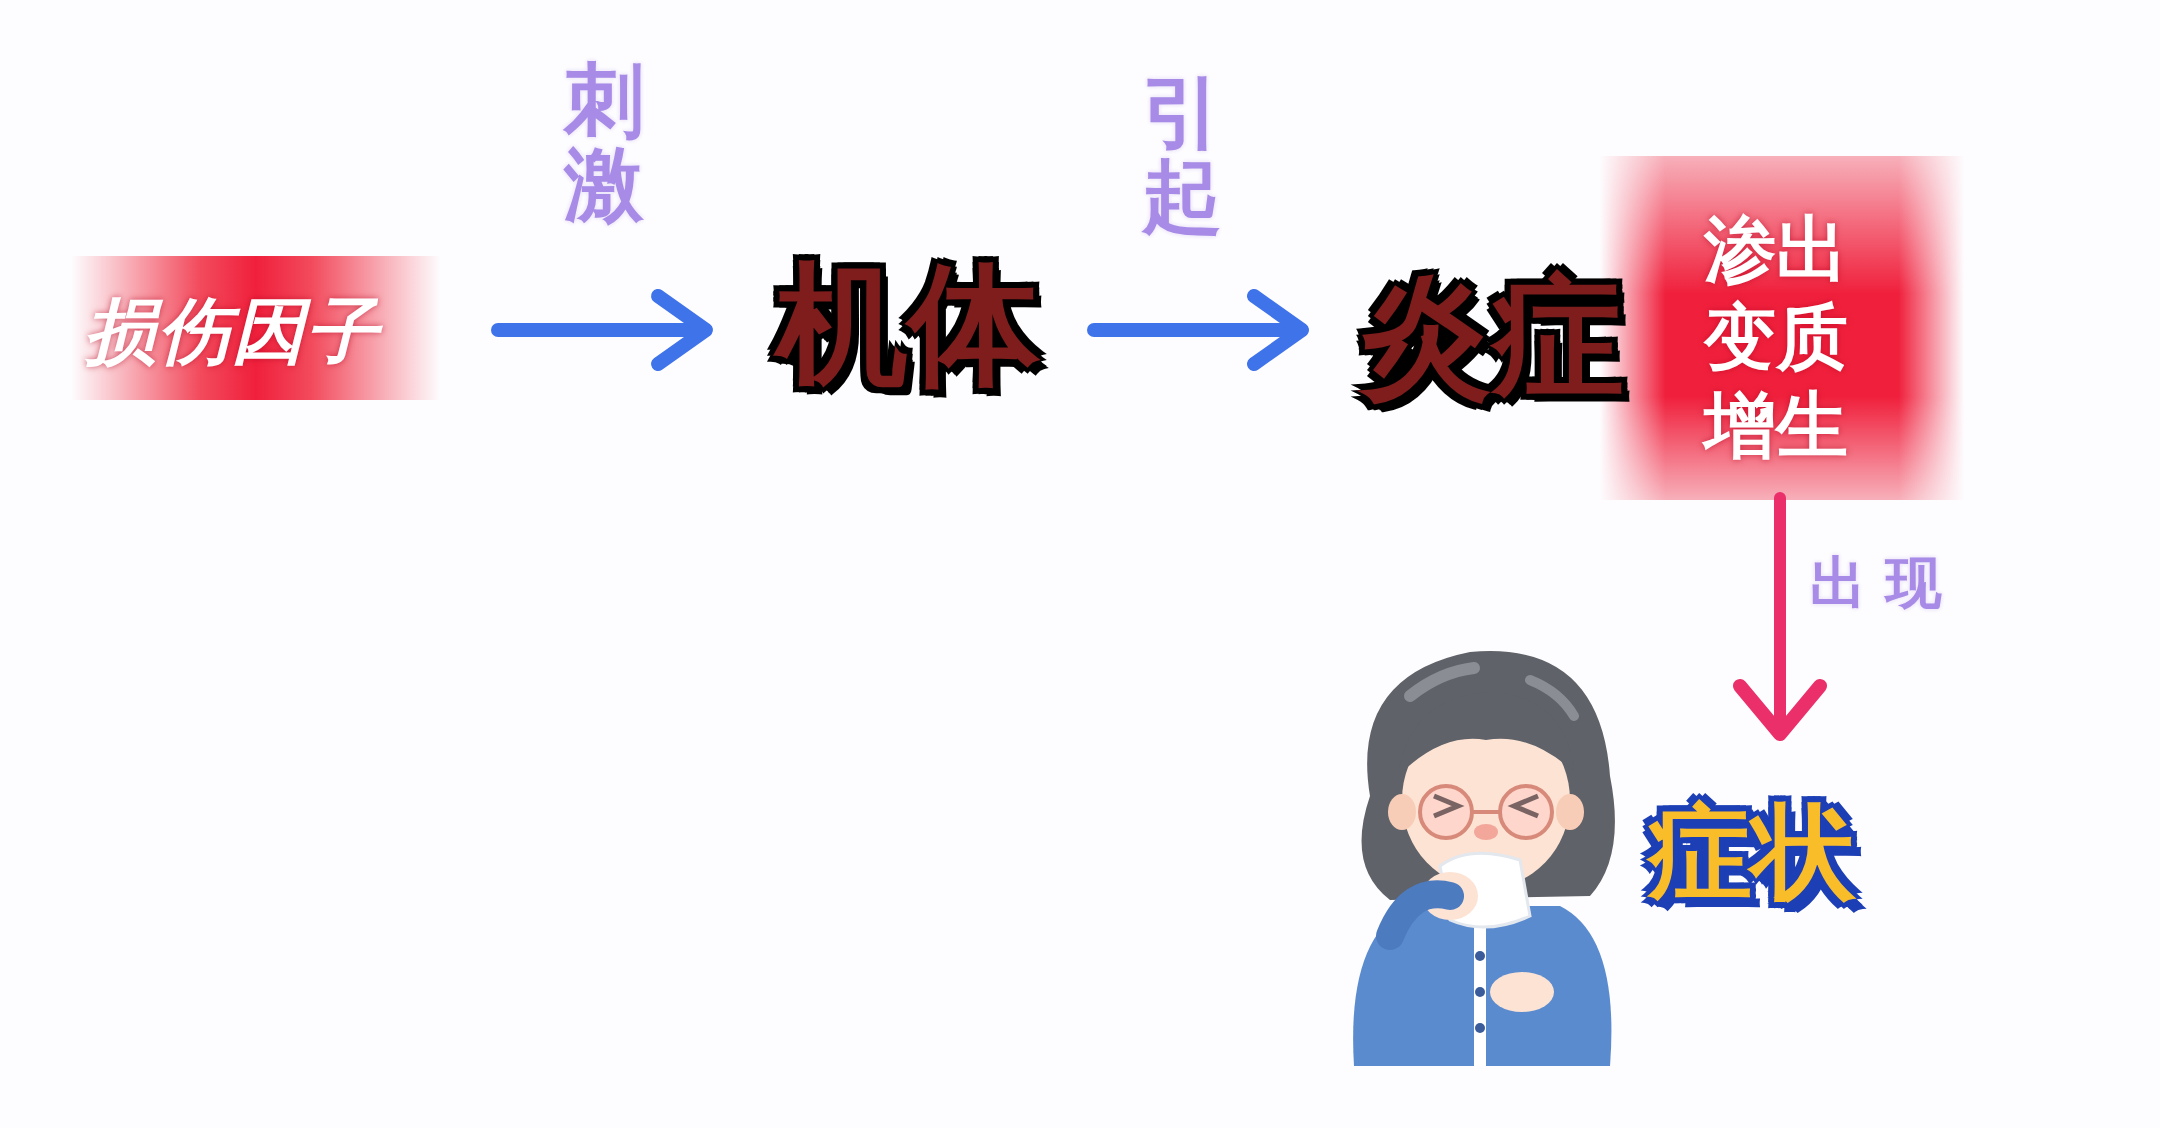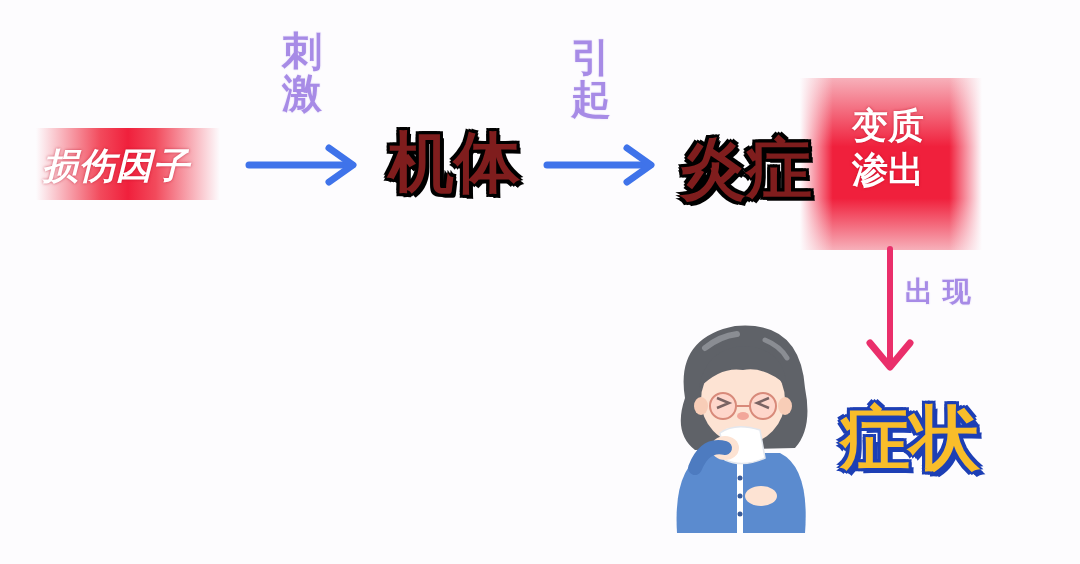--- a/index.html
+++ b/index.html
@@ -67,22 +67,23 @@
 <svg class="abs" style="left:543px; top:143px;" width="115" height="44" viewBox="0 0 115 44">
   <path d="M4 22 L104 22" stroke="#3f73ea" stroke-width="7" stroke-linecap="round"></path>
   <path d="M84 5 L108 22 L84 39" stroke="#3f73ea" stroke-width="7" fill="none" stroke-linecap="round" stroke-linejoin="round"></path>
 </svg>
 
 <div class="abs redbox-v" style="left:800px; top:78px; width:182px; height:172px;"></div>
 
 <div class="abs outlined" style="left:680px; top:124px; font-size:66px;">炎症</div>
 
 <div class="abs white-bold" style="left:852px; top:104px; font-size:36px; line-height:44px;">
+  <div>渗出</div>
   <div>变质</div>
-  <div>渗出</div>
+  <div>增生</div>
 </div>
 
 <svg class="abs" style="left:862px; top:245px;" width="56" height="130" viewBox="0 0 56 130">
   <path d="M28 4 L28 118" stroke="#ea2f6b" stroke-width="6" stroke-linecap="round"></path>
   <path d="M8 98 L28 122 L48 98" stroke="#ea2f6b" stroke-width="7" fill="none" stroke-linecap="round" stroke-linejoin="round"></path>
 </svg>
 
 <div class="abs purple" style="left:905px; top:277px; font-size:28px;">出 现</div>
 
 <svg class="abs" style="left:665px; top:318px;" width="150" height="215" viewBox="0 0 150 215">
@@ -115,13 +116,13 @@
   <circle cx="75" cy="196" r="2.5" fill="#3a5c9a"></circle>
 
   <path d="M55 115 Q70 104 95 112 L100 140 Q78 150 60 142 Z" fill="#ffffff" stroke="#e3e7ee" stroke-width="1.5"></path>
   <ellipse cx="60" cy="130" rx="14" ry="12" fill="#fde3d3"></ellipse>
 
   <ellipse cx="96" cy="178" rx="16" ry="10" fill="#fde3d3"></ellipse>
 
   <path d="M30 150 Q40 125 60 130" stroke="#4d7bc0" stroke-width="14" fill="none" stroke-linecap="round"></path>
 </svg>
 
-<div class="abs symptom" style="left:824px; top:392px; font-size:70px;margin-left:16px;">症状</div>
+<div class="abs symptom" style="left:824px; top:392px; font-size:52px;">症状</div>
 
 </body></html>

